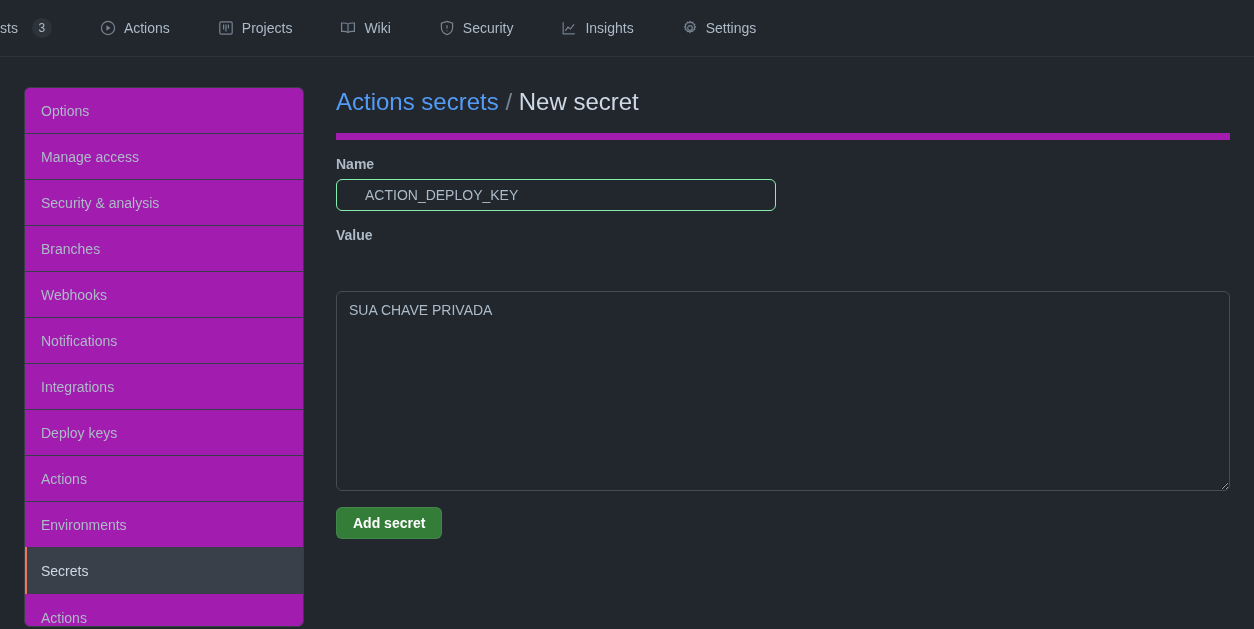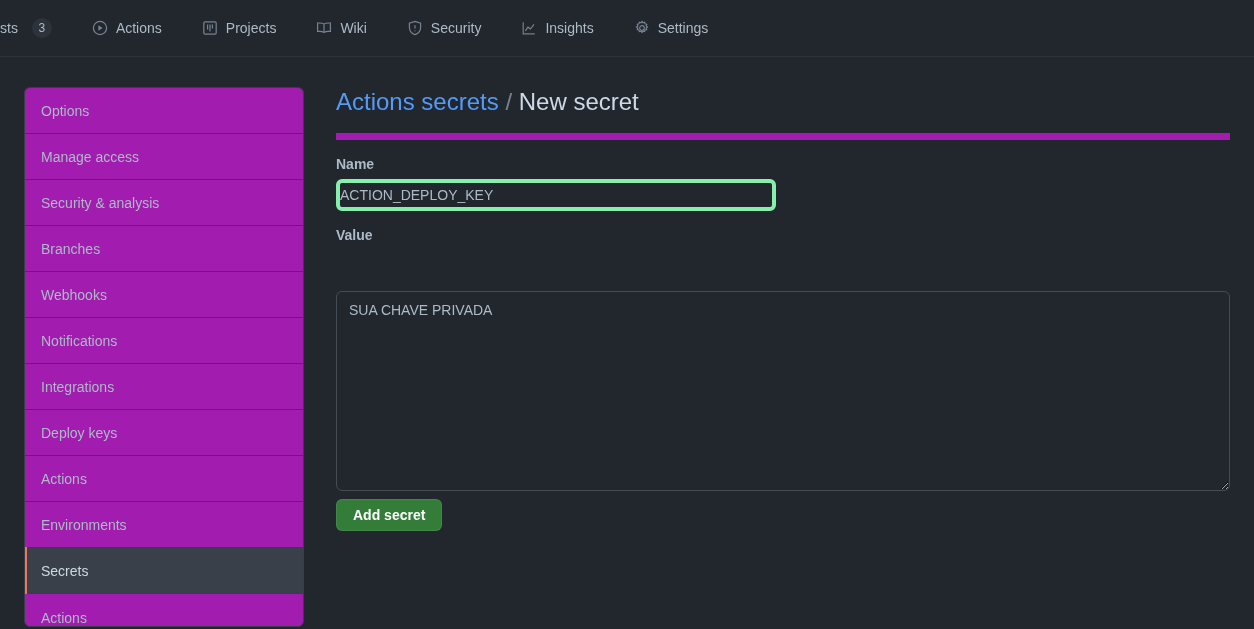--- a/index.html
+++ b/index.html
@@ -21,21 +21,21 @@
     border-bottom: 1px solid #2d333b;
     display: flex;
     align-items: flex-start;
     padding-left: 0;
   }
   .nav-items {
     display: flex;
     align-items: center;
     height: 46px;
     padding-top: 10px;
-    gap: 8px;
+    gap: 16px;
   }
   .nav-item {
     display: flex;
     align-items: center;
     gap: 8px;
     height: 34px;
     padding: 0 16px;
     color: #adbac7;
     font-size: 14px;
     line-height: 1;
@@ -148,23 +148,23 @@
     display: block;
     font-size: 14px;
     font-weight: bold;
     color: #adbac7;
     margin-bottom: 7px;
   }
   .text-input {
     display: block;
     width: 440px;
     height: 32px;
-    padding: 5px 0;
+    padding: 5px 28px;
     background: #22272e;
-    border: 4px solid #86efac;
+    border: 1px solid #86efac;
     border-radius: 6px;
     color: #adbac7;
     font-size: 14px;
     font-family: "Liberation Sans", sans-serif;
     outline: none;
   }
   .text-area {
     display: block;
     width: 100%;
     height: 200px;
@@ -173,21 +173,21 @@
     border: 1px solid #444c56;
     border-radius: 6px;
     color: #adbac7;
     font-size: 14px;
     line-height: 1.5;
     font-family: "Liberation Sans", sans-serif;
     outline: none;
     resize: vertical;
     margin-top: 48px;
   }
-  .form-actions { margin-top: 8px; }
+  .form-actions { margin-top: 16px; }
   .btn-primary {
     display: inline-flex;
     align-items: center;
     justify-content: center;
     height: 32px;
     padding: 0 16px;
     background: #347d39;
     border: 1px solid rgba(205,217,229,0.10);
     border-radius: 6px;
     color: #ffffff;

